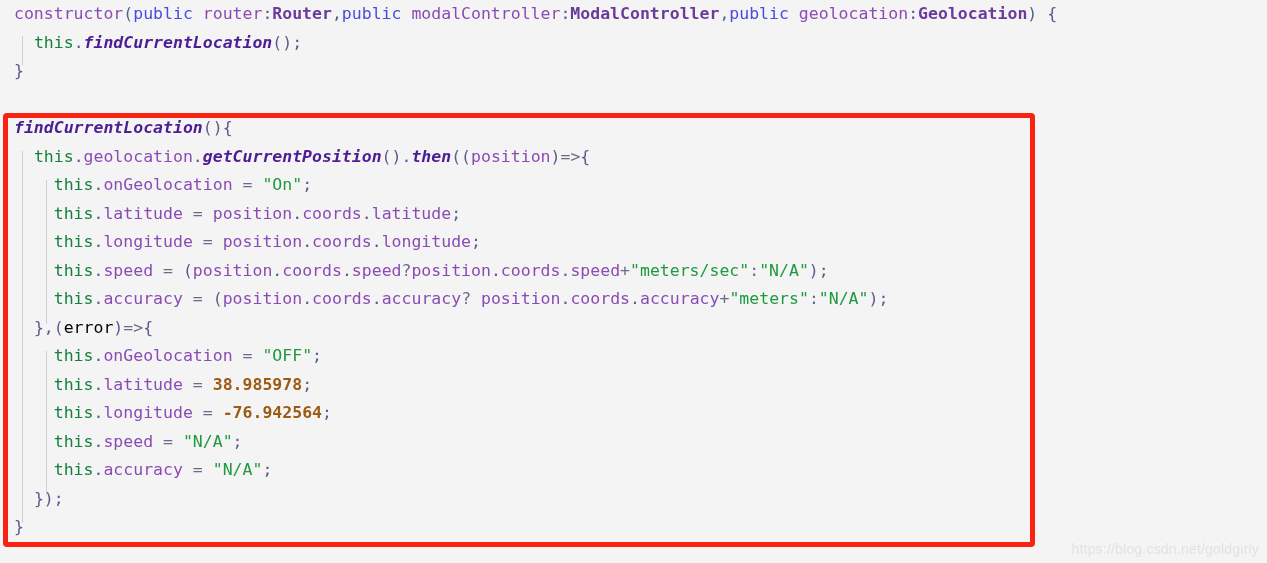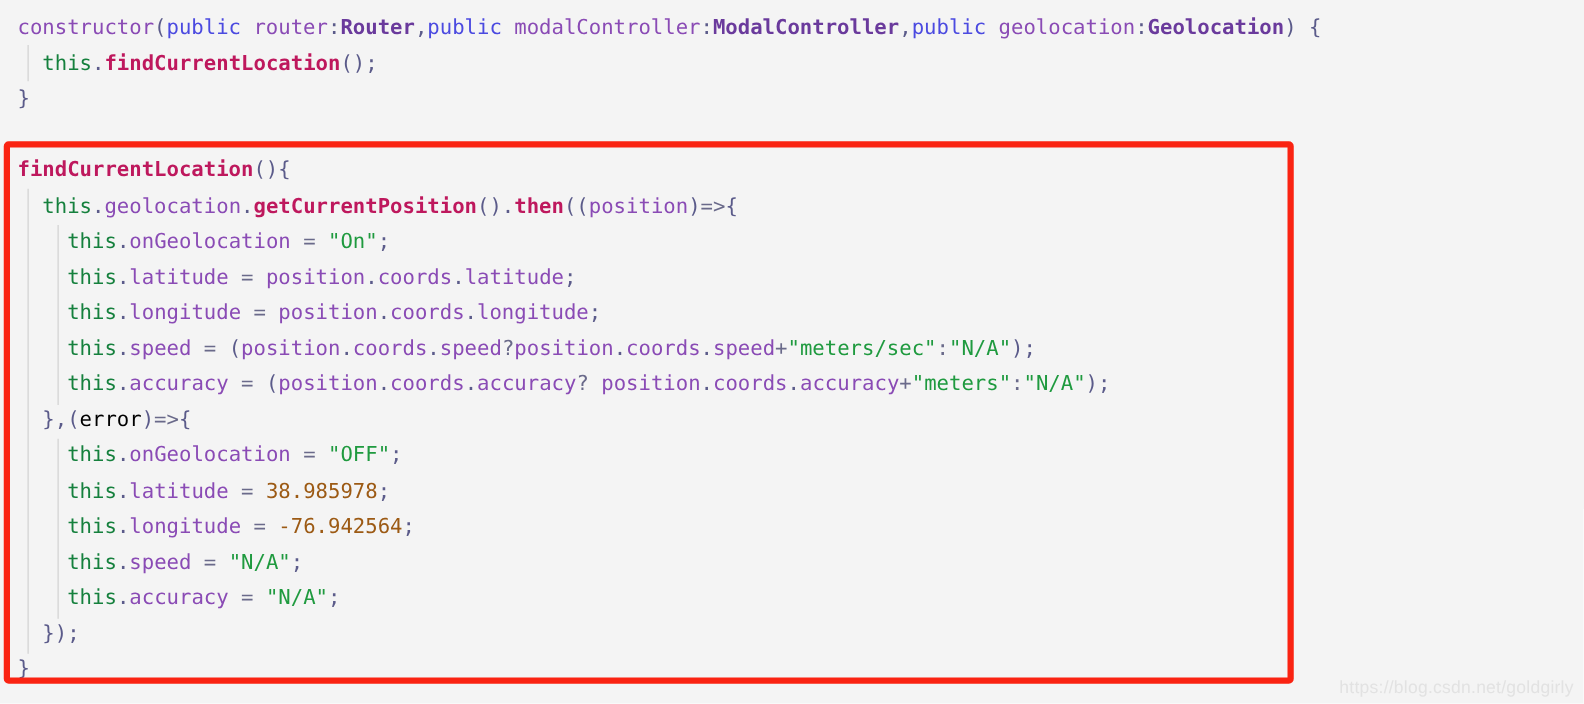--- a/index.html
+++ b/index.html
@@ -13,21 +13,21 @@
     height: 563px;
     background: #f4f4f4;
     overflow: hidden;
     font-family: "DejaVu Sans Mono", "Liberation Mono", monospace;
   }
 
   
   .code-layer {
     position: absolute;
     left: 0;
-    top: 8px;
+    top: 0;
     width: 1267px;
     padding: 0;
     margin: 0;
     font-size: 16.5px;
     line-height: 28.5px;
     white-space: pre;
     letter-spacing: 0px;
   }
   .code-line {
     height: 28.5px;
@@ -35,25 +35,25 @@
     padding-left: 14px;
   }
 
   
   .t-plain   { color: #3b3b3b; }
   .t-kw      { color: #4b4ae0; }            
   .t-type    { color: #6a3a9c; font-weight: bold; }  
   .t-ident   { color: #8a4bb5; }            
   .t-prop    { color: #8a4bb5; }            
   .t-this    { color: #15803d; }            
-  .t-func    { color: #be185d; font-weight: bold; }  
+  .t-func    { color: #4c1d95; font-weight: bold; font-style: italic; }  
   .t-punc    { color: #5b5b8a; }            
   .t-op      { color: #6a6a8a; }            
   .t-str     { color: #1f9a3f; }            
-  .t-num     { color: #9c5a14; }            
+  .t-num     { color: #9c5a14; font-weight: bold; }            
   .t-unused  { color: #000000; }            
   .t-semi    { color: #5b5b8a; }
 
   
   .guide {
     position: absolute;
     width: 1px;
     background: #d2d2d2;
   }
 

